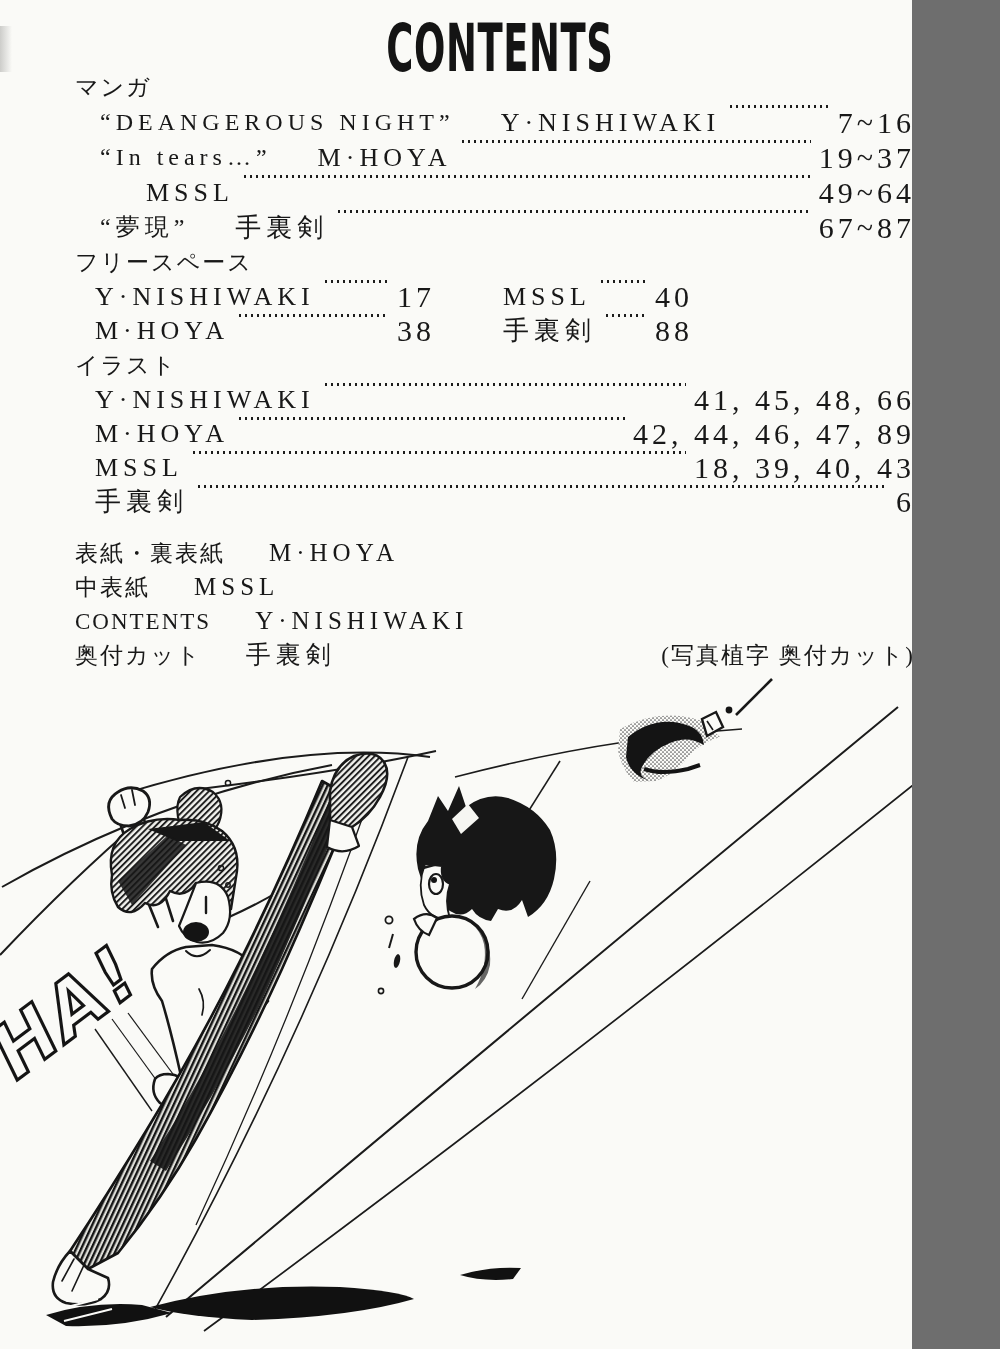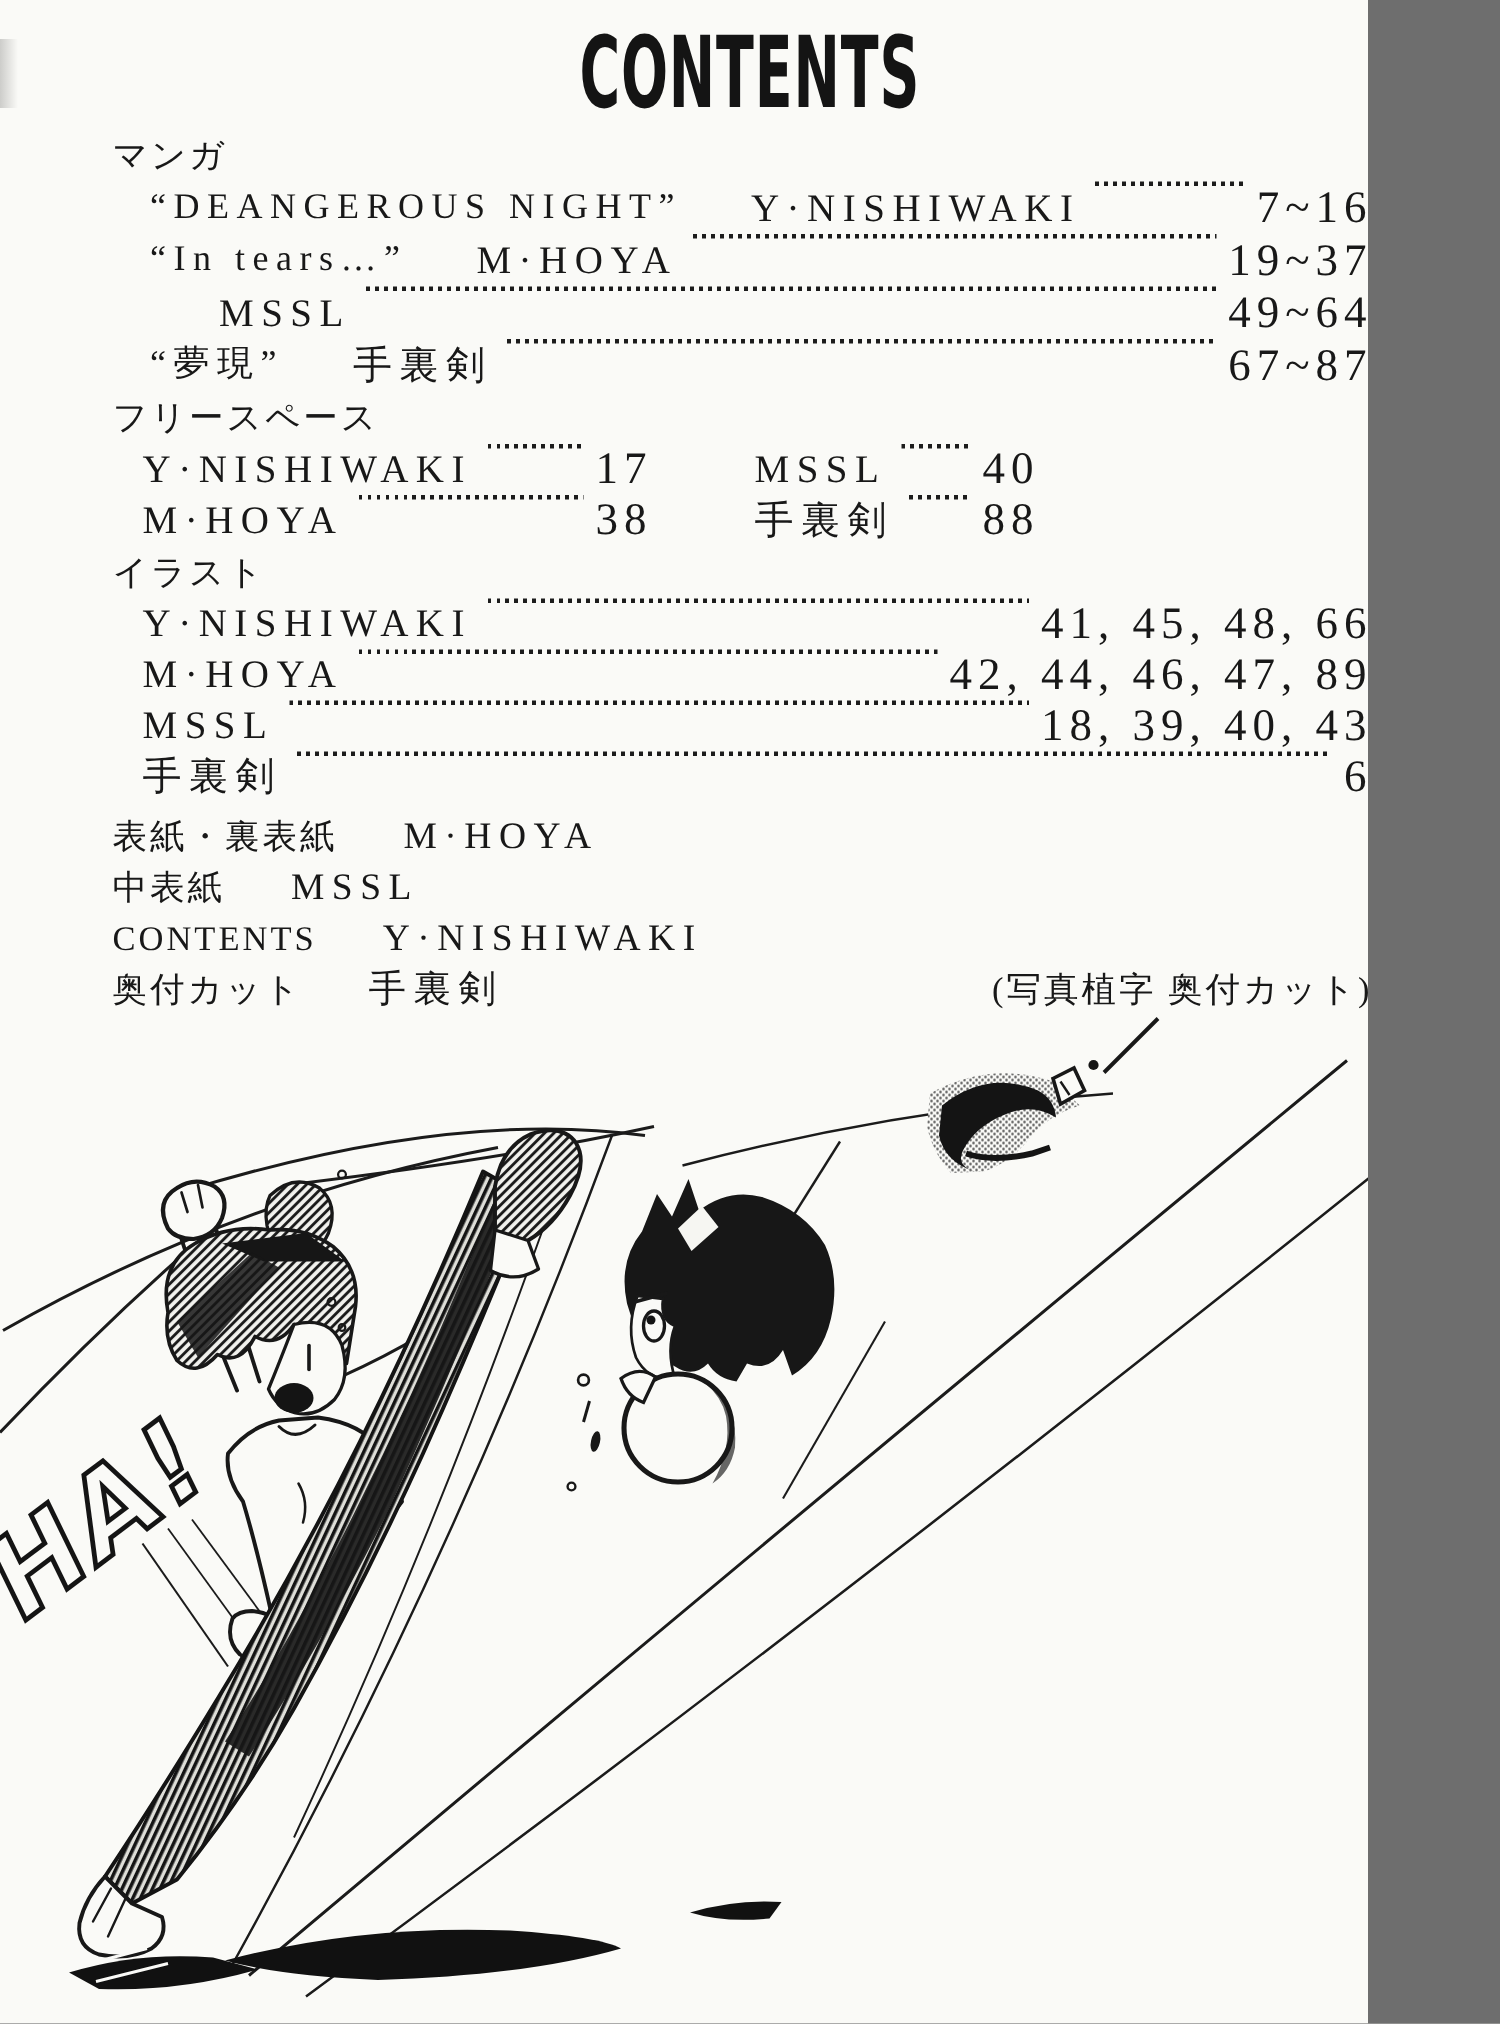--- a/index.html
+++ b/index.html
@@ -9,33 +9,33 @@
     font-family:"Liberation Serif", serif;
   }
   .smudge { position:absolute; left:0; top:26px; width:12px; height:46px;
     background:linear-gradient(90deg, rgba(120,120,118,.35), rgba(120,120,118,0)); }
   .title-wrap { position:absolute; top:16px; left:0; width:1000px; text-align:center; }
   .condensed {
     display:inline-block; font-family:"DejaVu Sans", sans-serif; font-weight:bold;
     font-size:66px; line-height:1; letter-spacing:1px; color:#141414;
     transform:scaleX(0.56); transform-origin:50% 50%;
   }
-  .toc { position:absolute; left:75px; top:86px; width:840px; }
+  .toc { position:absolute; left:75px; top:70px; width:840px; }
   .sec-label { height:35px; line-height:35px; font-size:23px; letter-spacing:2px; white-space:pre; }
   .row { display:flex; align-items:flex-start; height:35px; line-height:35px; font-size:24px; padding-left:25px; }
   .row.h34 { height:34px; line-height:34px; }
   .wtitle  { letter-spacing:5px; white-space:pre; }
   .author  { letter-spacing:5px; white-space:pre; font-size:26px; }
   .row .author.gapped { margin-left:46px; }
   .pages   { letter-spacing:4px; white-space:pre; font-size:30px; }
   .leader  { flex:1 1 auto; height:2.6px; margin:0 8px 8px 10px;
              background:repeating-linear-gradient(90deg,#1c1c1c 0 2.4px, transparent 2.4px 6px); }
   .fs-grid { display:grid; grid-template-columns:340px 190px; column-gap:68px; padding-left:20px; }
   .fs-grid .row { padding-left:0; height:34px; line-height:34px; }
-  .credits { margin-top:6px; }
+  .credits { margin-top:17px; }
   .crow { display:flex; align-items:baseline; height:34px; line-height:34px; font-size:23px; }
   .clabel { letter-spacing:2px; white-space:pre; }
   .cauthor { margin-left:44px; letter-spacing:5px; white-space:pre; font-size:25px; }
   .cnote { margin-left:auto; letter-spacing:2px; white-space:pre; }
   .art { position:absolute; left:0; top:669px; width:1000px; height:680px; }
 </style>
 </head>
 <body>
 
 <div class="page">

